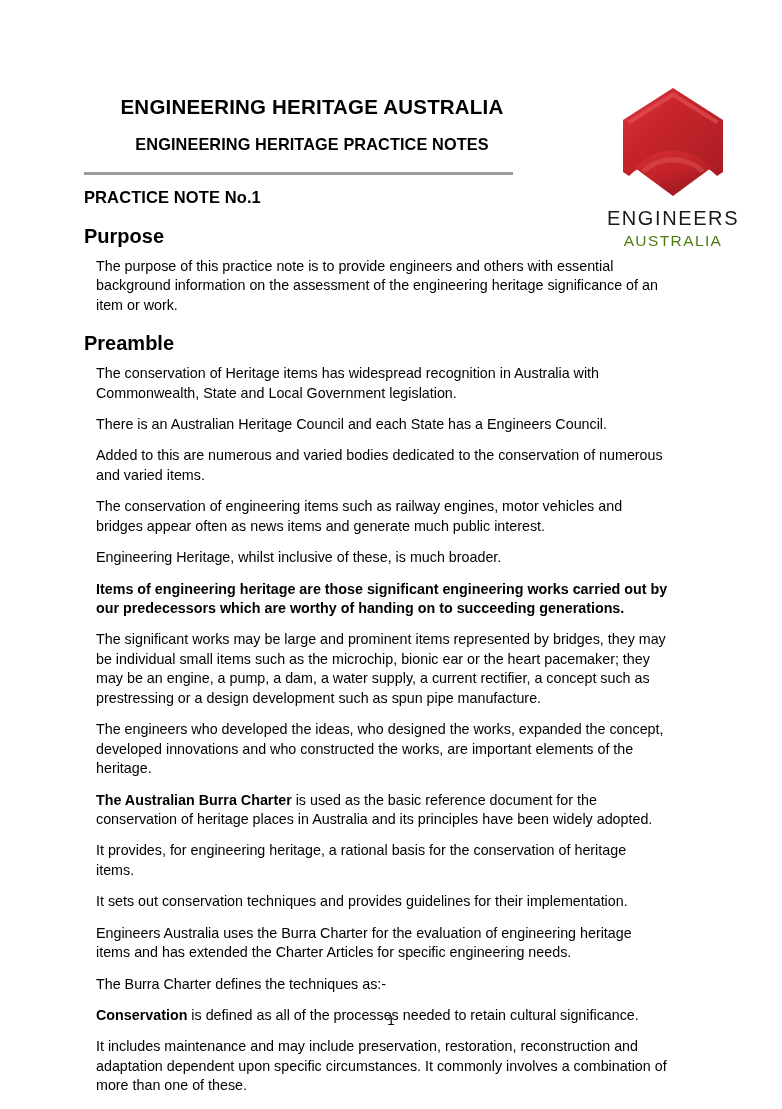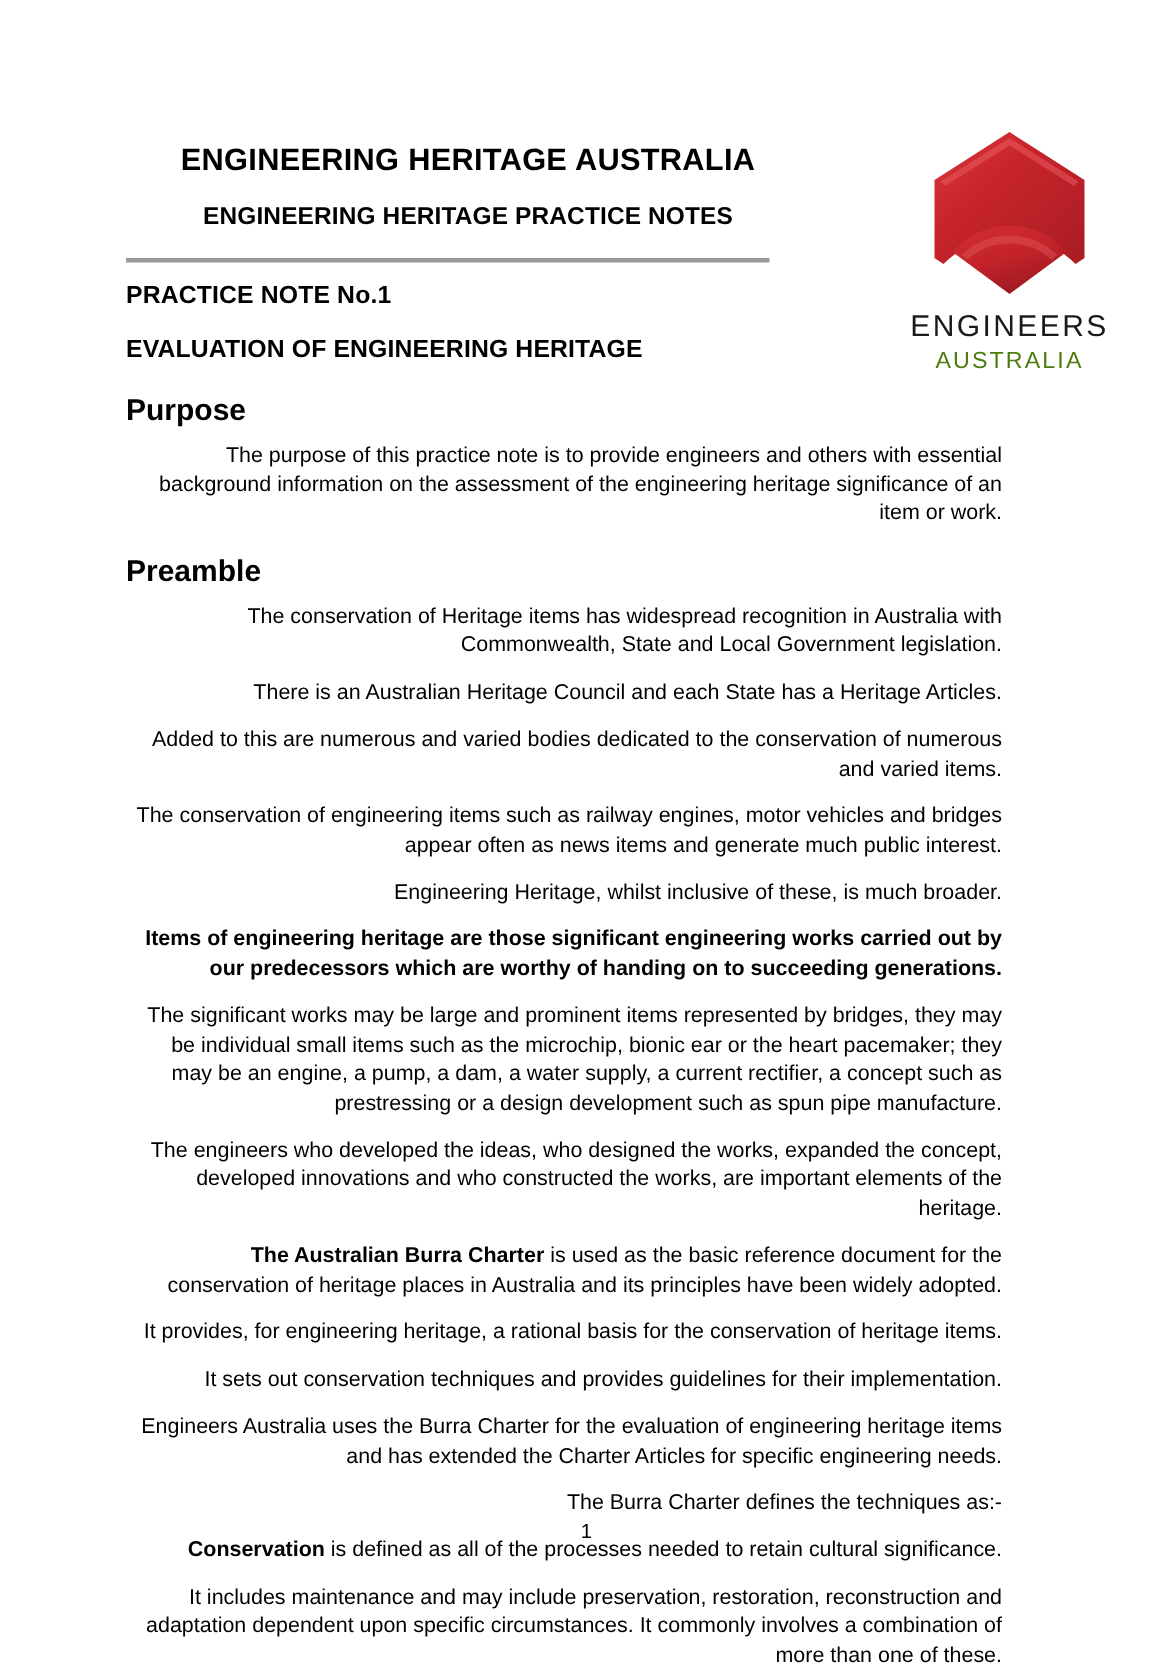--- a/index.html
+++ b/index.html
@@ -116,22 +116,22 @@
     font-weight: bold;
     margin: 0 0 8px 0;
     line-height: 1.25;
   }
   h2.section.spaced {
     margin-top: 16px;
   }
   p.body {
     font-size: 14.3px;
     line-height: 1.36;
-    margin: 0 0 12px 0;
-    text-align: right;
+    margin: 0 0 12px 12px;
+    text-align: left;
   }
   p.body.bold {
     font-weight: bold;
   }
   p.body b { font-weight: bold; }
 
   
   .page-number {
     position: absolute;
     left: 0;
@@ -181,28 +181,27 @@
       <div class="logo-word">ENGINEERS</div>
       <div class="logo-word2">AUSTRALIA</div>
     </div>
   </div>
 
   <div class="rule"></div>
 
   <div class="doc">
 
     <div class="pn-line">PRACTICE NOTE No.1</div>
-    <div class="pn-line2">EVALUATION OF ENGINEERING HERITAGE</div>
 
     <h2 class="section">Purpose</h2>
     <p class="body">The purpose of this practice note is to provide engineers and others with essential background information on the assessment of the engineering heritage significance of an item or work.</p>
 
     <h2 class="section spaced">Preamble</h2>
     <p class="body">The conservation of Heritage items has widespread recognition in Australia with Commonwealth, State and Local Government legislation.</p>
-    <p class="body">There is an Australian Heritage Council and each State has a Heritage Articles.</p>
+    <p class="body">There is an Australian Heritage Council and each State has a Engineers Council.</p>
     <p class="body">Added to this are numerous and varied bodies dedicated to the conservation of numerous and varied items.</p>
     <p class="body">The conservation of engineering items such as railway engines, motor vehicles and bridges appear often as news items and generate much public interest.</p>
     <p class="body">Engineering Heritage, whilst inclusive of these, is much broader.</p>
     <p class="body bold">Items of engineering heritage are those significant  engineering works carried out by our predecessors which are worthy of handing on to succeeding generations.</p>
     <p class="body">The significant works may be large and prominent items represented by bridges, they may be individual small items such as the microchip, bionic ear or the heart pacemaker; they may be an engine, a pump, a dam, a water supply, a current rectifier, a concept such as prestressing or a design development  such as spun pipe manufacture.</p>
     <p class="body">The engineers who developed the ideas, who designed the works, expanded the concept, developed innovations and who constructed the works, are important elements of the heritage.</p>
 
 
     <p class="body"><b>The Australian Burra Charter</b><span> is used as the basic reference document for the conservation of heritage places in Australia and its principles have been widely adopted.</span></p>
 

